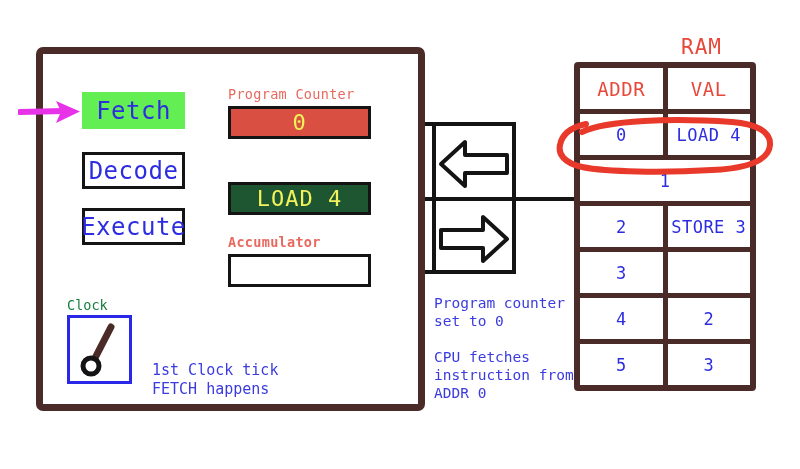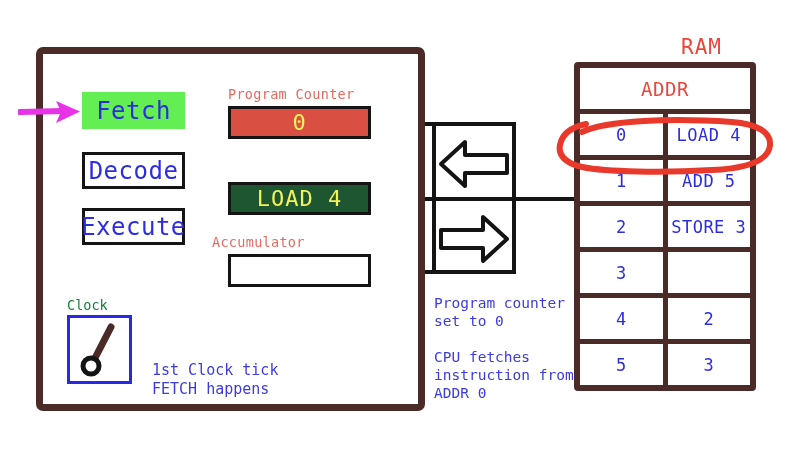--- a/index.html
+++ b/index.html
@@ -68,21 +68,21 @@
   
   .reg-label {
     position: absolute;
     color: #e8695e;
     font-size: 13.5px;
     letter-spacing: 0.3px;
     white-space: nowrap;
   }
   .lbl-pc  { left: 228px; top: 86px; }
   .lbl-ir  { left: 228px; top: 162px; }
-  .lbl-acc { left: 212px; top: 234px; }
+  .lbl-acc { left: 228px; top: 234px; font-weight: bold; }
 
   
   .reg-box {
     position: absolute;
     box-sizing: border-box;
     display: flex;
     align-items: center;
     justify-content: center;
     font-size: 22px;
     letter-spacing: 1px;
@@ -282,28 +282,28 @@
 
 CPU fetches
 instruction from
 ADDR 0</div>
 
   <div class="ram-title">RAM</div>
 
   <div class="ram-table">
     <div class="ram-row">
       <div class="ram-cell header">ADDR</div>
+      <div class="ram-cell header">VAL</div>
     </div>
     <div class="ram-row">
       <div class="ram-cell">0</div>
       <div class="ram-cell">LOAD 4</div>
     </div>
     <div class="ram-row">
       <div class="ram-cell">1</div>
-      <div class="ram-cell">ADD 5</div>
     </div>
     <div class="ram-row">
       <div class="ram-cell">2</div>
       <div class="ram-cell">STORE 3</div>
     </div>
     <div class="ram-row">
       <div class="ram-cell">3</div>
       <div class="ram-cell"></div>
     </div>
     <div class="ram-row">

